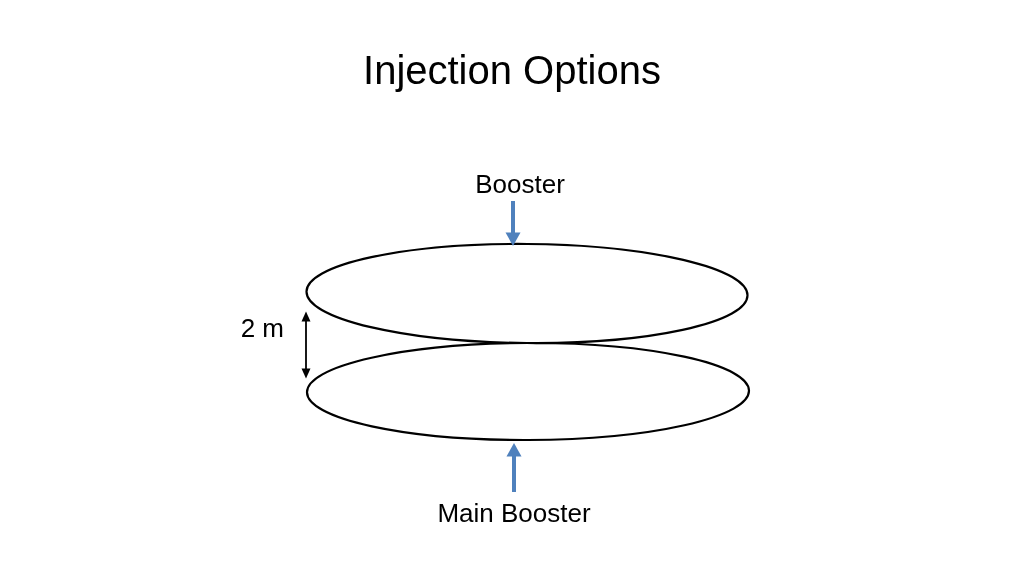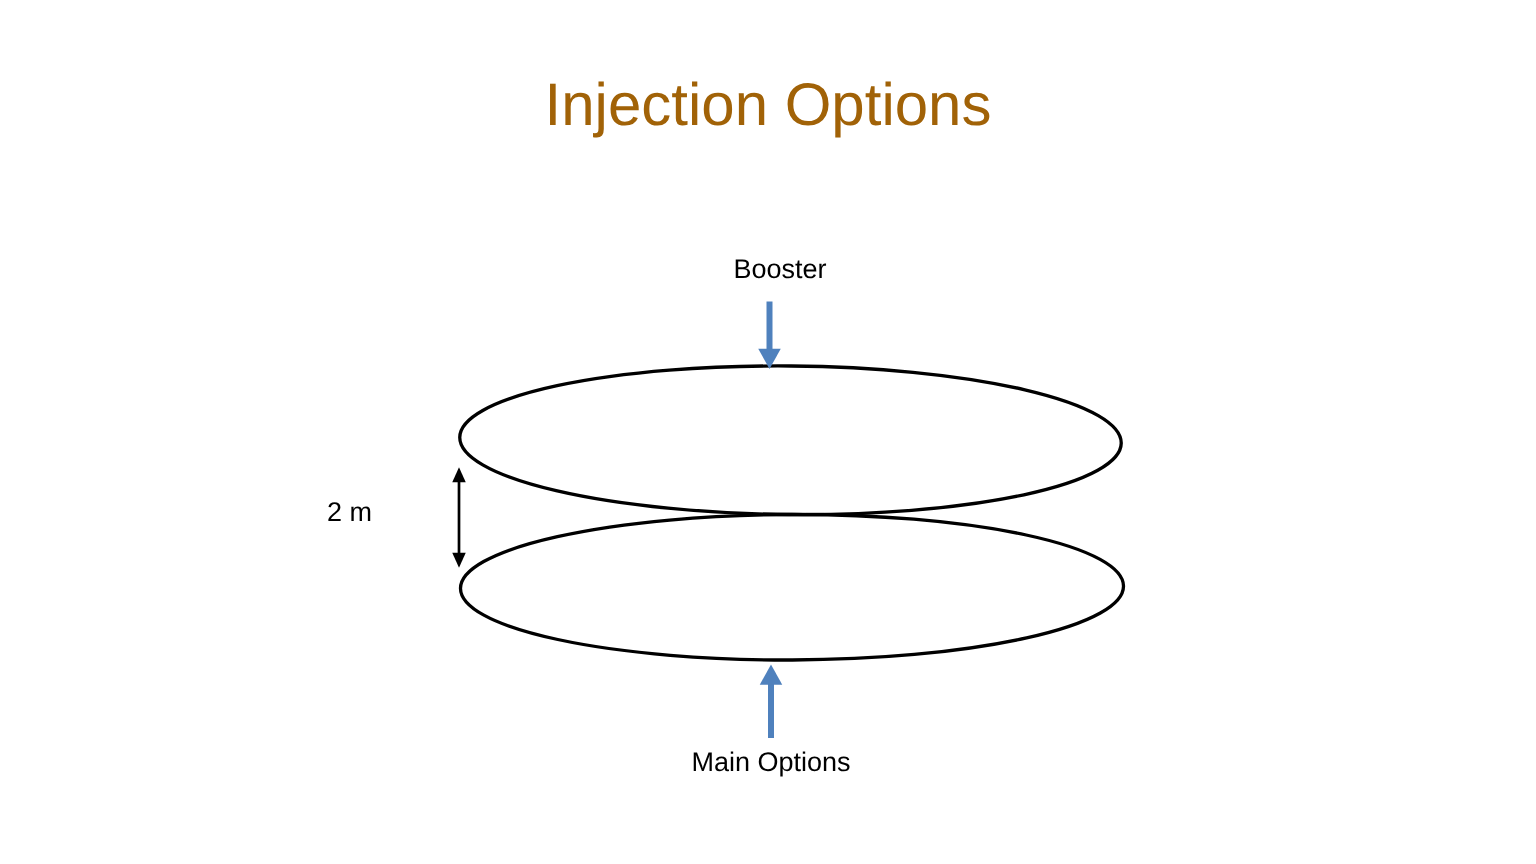--- a/index.html
+++ b/index.html
@@ -16,57 +16,57 @@
     font-family: "Liberation Sans", sans-serif;
   }
   .slide-title {
     position: absolute;
     left: 0;
     top: 48px;
     width: 1024px;
     text-align: center;
     font-size: 40px;
     font-weight: 400;
-    color: #a16207;
+    color: #000000;
     letter-spacing: 0px;
     margin: 0;
   }
   .slide-subtitle {
     position: absolute;
     left: 193px;
     top: 104px;
     font-size: 26px;
     font-weight: 700;
     color: #17365d;
     margin: 0;
   }
   .label {
     position: absolute;
     color: #000000;
-    font-size: 18px;
+    font-size: 26px;
     font-weight: 400;
     white-space: nowrap;
   }
   .booster-label {
     left: 420px;
     top: 169px;
     width: 200px;
     text-align: center;
   }
   .main-collider-label {
     left: 414px;
     top: 498px;
     width: 200px;
     text-align: center;
   }
   .distance-label {
     left: 218px;
-    top: 331px;
+    top: 313px;
     width: 66px;
-    text-align: left;
+    text-align: right;
   }
   .diagram-svg {
     position: absolute;
     left: 0;
     top: 0;
     width: 1024px;
     height: 576px;
   }
 </style>
 </head>
@@ -97,15 +97,15 @@
 
     <g>
       <line x1="306" y1="319" x2="306" y2="371" stroke-width="1.8" stroke="#000000"></line>
       <polygon points="306,311.5 301.5,321.5 310.5,321.5" fill="#000000"></polygon>
       <polygon points="306,378.5 301.5,368.5 310.5,368.5" fill="#000000"></polygon>
     </g>
   </svg>
 
   <div class="label distance-label">2 m</div>
 
-  <div class="label main-collider-label">Main Options</div>
+  <div class="label main-collider-label">Main Booster</div>
 
 </div>
 
 </body></html>

